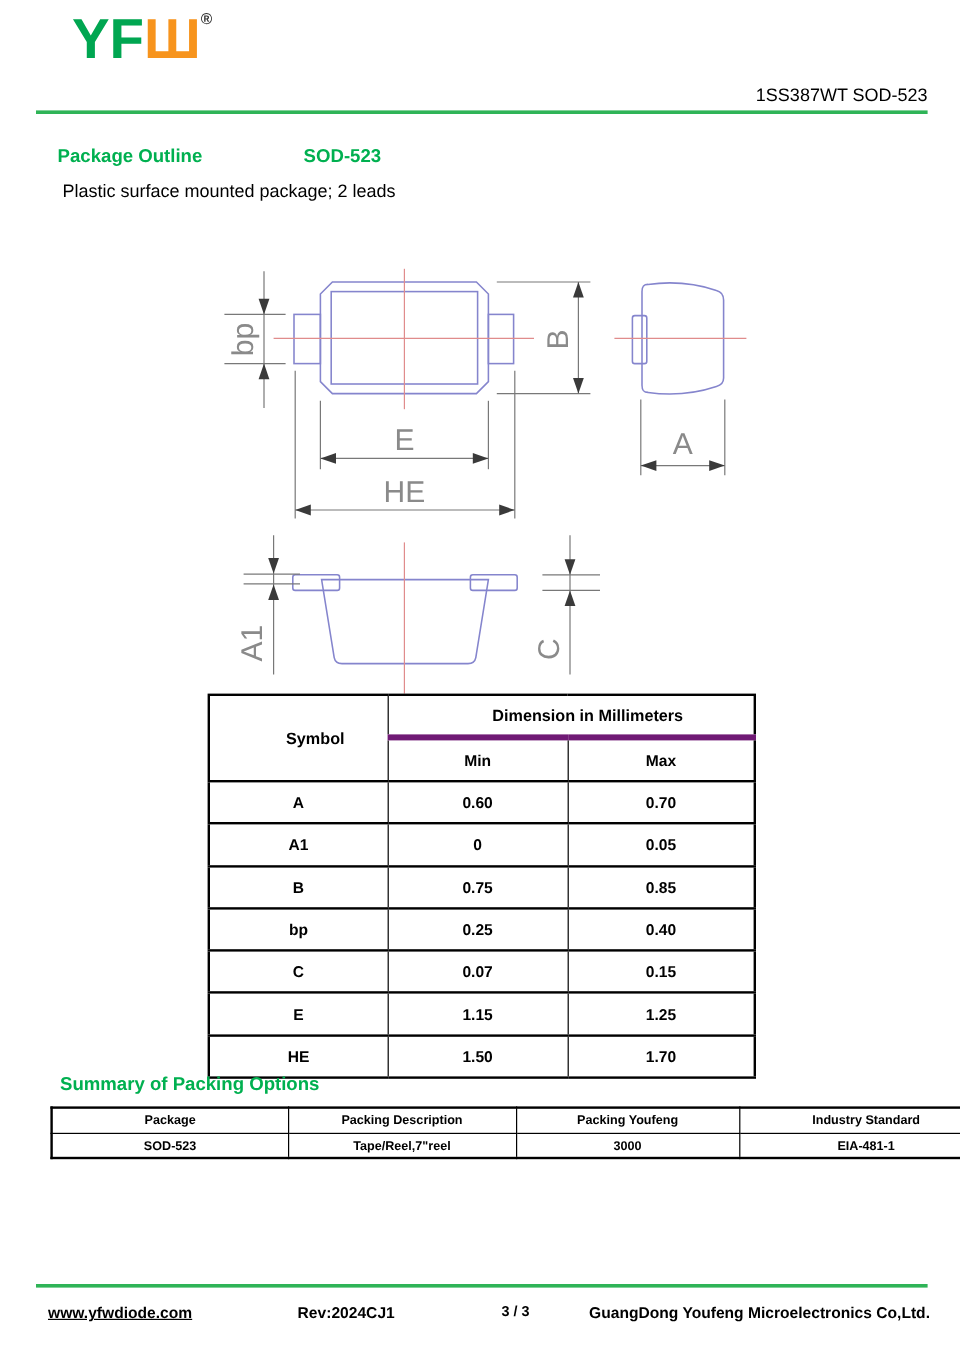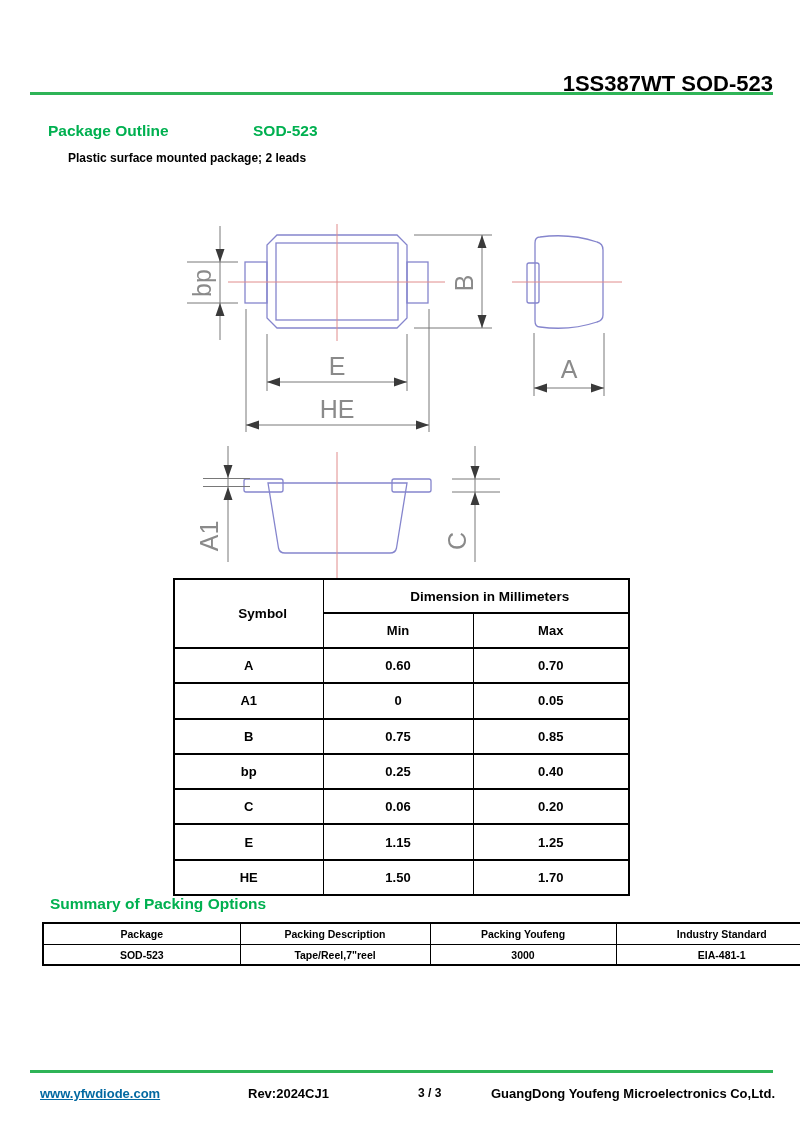--- a/index.html
+++ b/index.html
@@ -9,30 +9,30 @@
   }
   .abs{position:absolute;}
 
   
   .logo{left:60px;top:8px;}
   .logo-en{font-size:47px;font-weight:bold;line-height:1;letter-spacing:0px;}
   .logo-yf{color:#00a651;}
   .logo-w{color:#f7941d;}
   .logo-reg{font-size:13px;color:#333;vertical-align:28px;font-weight:bold;}
   .logo-cn{font-size:29px;font-weight:bold;color:#0d0d0d;letter-spacing:4px;margin-top:1px;line-height:1.1;}
-  .doc-title{right:27px;top:71px;font-size:22px;font-weight:bold;}
+  .doc-title{right:27px;top:71px;font-size:15px;font-weight:normal;}
   .rule{left:30px;width:743px;height:3px;background:#2fb457;}
   .rule-top{top:92px;}
   .rule-bottom{top:1070px;}
 
   
   .sec-heading{color:#00b050;font-weight:bold;font-size:15.5px;}
   .h-outline{left:48px;top:122px;}
   .h-pkgname{left:253px;top:122px;}
-  .subtitle{left:68px;top:151px;font-size:12px;font-weight:bold;}
+  .subtitle{left:52px;top:151px;font-size:15px;font-weight:normal;}
   .h-packing{left:50px;top:895px;}
 
   
   svg.drawing{left:0;top:0;pointer-events:none;}
   .bl{stroke:#8585cd;stroke-width:1.3;fill:none;}
   .rl{stroke:#e08c8c;stroke-width:1;fill:none;}
   .dl{stroke:#787878;stroke-width:1;fill:none;}
   .ar{fill:#3a3a3a;stroke:none;}
   .dim-label{fill:#8a8a8a;font-family:"Liberation Sans",sans-serif;font-size:25px;}
 
@@ -40,44 +40,45 @@
   table{border-collapse:collapse;table-layout:fixed;}
   .dim-table{left:173px;top:578px;width:455px;}
   .dim-table td{
     border-left:1px solid #000;border-right:1px solid #000;
     border-top:2px solid #000;border-bottom:2px solid #000;
     text-align:center;vertical-align:middle;
     font-size:13px;font-weight:bold;padding:0;
   }
   .dim-table{border:2px solid #000;}
   .dim-table tr.h1 td{height:32px;}
-  .dim-table tr.h2 td{height:33px;border-top:1px solid #701a75;margin-left:31px;}
+  .dim-table tr.h2 td{height:33px;border-top:5px solid #701a75;margin-left:31px;}
   .dim-table tr.dr td{height:33.3px;}
   .dim-table td.span-head{font-size:13.5px;padding-left:28px;}
 
   
   .pack-table{left:42px;top:922px;width:787px;border:2px solid #000;}
   .pack-table td{
     border:1.5px solid #000;text-align:center;vertical-align:middle;
     font-size:10.5px;font-weight:bold;padding:0;
   }
   .pack-table tr.ph td{height:20px;}
   .pack-table tr.pd td{height:19px;}
 
   
   .footer-text{top:1086px;font-size:13px;font-weight:bold;}
-  .f-link{left:40px;color:#0369a1;text-decoration:underline;cursor:pointer;}
+  .f-link{left:40px;color:#000000;text-decoration:underline;cursor:pointer;}
   .f-rev{left:248px;}
   .f-page{left:418px;font-size:12px;}
   .f-company{right:25px;}
 </style>
 </head>
 <body>
 
 <div class="abs logo">
+  <div class="logo-en"><span class="logo-yf">YF</span><span class="logo-w">Ш</span><span class="logo-reg">®</span></div>
 </div>
 
 <div class="abs doc-title">1SS387WT SOD-523</div>
 <div class="abs rule rule-top"></div>
 
 <div class="abs sec-heading h-outline">Package Outline</div>
 <div class="abs sec-heading h-pkgname">SOD-523</div>
 <div class="abs subtitle">Plastic surface mounted package; 2 leads</div>
 
 <svg class="abs drawing" width="800" height="1133" viewBox="0 0 800 1133" xmlns="http://www.w3.org/2000/svg">
@@ -203,22 +204,22 @@
     <td>0.75</td>
     <td>0.85</td>
   </tr>
   <tr class="dr">
     <td>bp</td>
     <td>0.25</td>
     <td>0.40</td>
   </tr>
   <tr class="dr">
     <td>C</td>
-    <td>0.06</td>
-    <td>0.20</td>
+    <td>0.07</td>
+    <td>0.15</td>
   </tr>
   <tr class="dr">
     <td>E</td>
     <td>1.15</td>
     <td>1.25</td>
   </tr>
   <tr class="dr">
     <td>HE</td>
     <td>1.50</td>
     <td>1.70</td>

